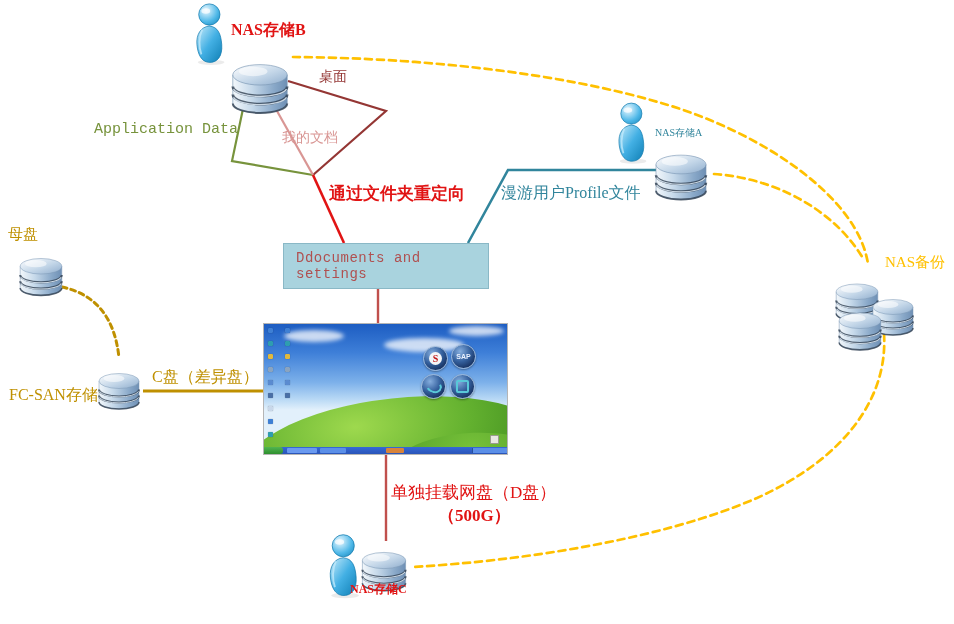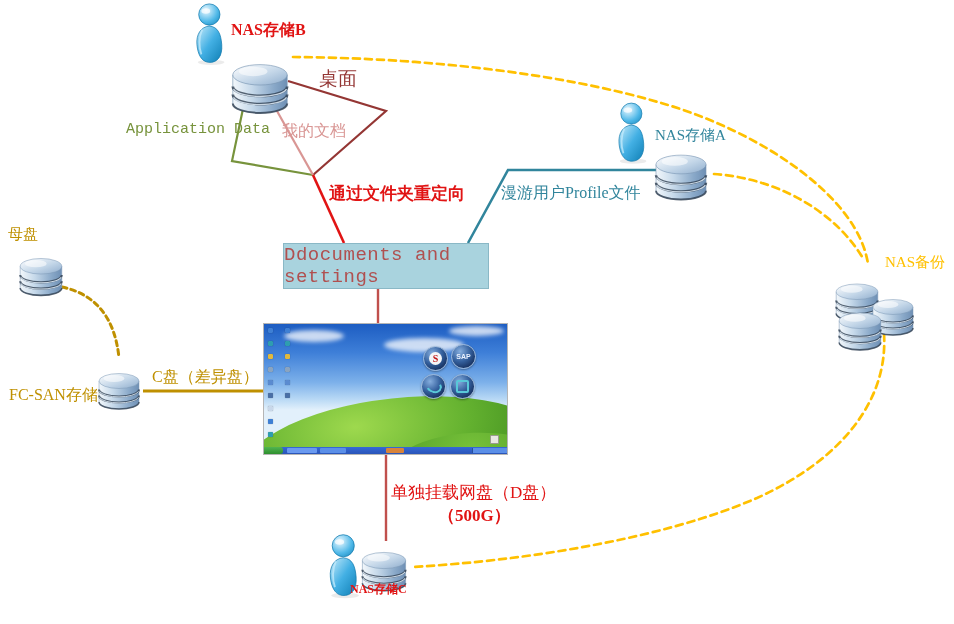--- a/index.html
+++ b/index.html
@@ -7,36 +7,36 @@
     --green:#77933c; --teal:#31859c; --gold:#ffc000; --dark-gold:#bf9000;
     --box-fill:#a9d3de; --box-border:#8ab8c6; --box-text:#b05050;
   }
   html,body{margin:0;padding:0;background:#ffffff;}
   #stage{position:relative;width:954px;height:624px;background:#fff;overflow:hidden;
          font-family:"Liberation Serif", serif;}
   .abs{position:absolute;}
   .lbl{position:absolute;white-space:nowrap;line-height:1.1;}
   .mono{font-family:"Liberation Mono","DejaVu Sans Mono",monospace;}
   .c-red{color:var(--red);font-weight:bold;} .c-darkred{color:var(--dark-red);}
-  .c-pink{color:var(--pink);} .c-green{color:var(--green);margin-left:32px;} .c-teal{color:var(--teal);}
+  .c-pink{color:var(--pink);} .c-green{color:var(--green);} .c-teal{color:var(--teal);}
   .c-gold{color:var(--gold);} .c-dgold{color:var(--dark-gold);}
   svg.conn{position:absolute;left:0;top:0;width:954px;height:624px;}
   .s-darkred{stroke:var(--dark-red);stroke-width:2.2;fill:none;}
   .s-green{stroke:var(--green);stroke-width:2.2;fill:none;}
   .s-pink{stroke:var(--pink);stroke-width:2.2;fill:none;}
   .s-red{stroke:var(--red);stroke-width:2.6;fill:none;}
   .s-brick{stroke:var(--brick);stroke-width:2.4;fill:none;}
   .s-teal{stroke:var(--teal);stroke-width:2.6;fill:none;}
   .s-olive{stroke:var(--dark-gold);stroke-width:3;fill:none;}
   .s-gold-dash{stroke:var(--gold);stroke-width:2.7;fill:none;stroke-dasharray:7 5;stroke-linecap:round;}
   .s-dgold-dash{stroke:var(--dark-gold);stroke-width:3;fill:none;stroke-dasharray:5 4;stroke-linecap:round;}
   
   #docs-box{left:283px;top:243px;width:204px;height:44px;background:var(--box-fill);
     border:1px solid var(--box-border);display:flex;align-items:center;justify-content:center;}
-  #docs-box span{color:var(--box-text);font-size:19px;letter-spacing:.5px;}
+  #docs-box span{color:var(--box-text);font-size:14px;letter-spacing:.5px;margin-left:12px;}
   
   #xp{left:263px;top:323px;width:243px;height:130px;border:1px solid #b5b5b5;overflow:hidden;
       background:linear-gradient(#1d5dc2 0%,#3e7fd8 22%,#7db1ea 45%,#b9d9f5 58%,#e2f0fb 66%);}
   .cloud{position:absolute;background:#fff;border-radius:50%;opacity:.75;filter:blur(2px);}
   .hill{position:absolute;border-radius:50%;}
   #hill1{left:-12%;bottom:-62%;width:135%;height:105%;transform:rotate(-6deg);
     background:radial-gradient(ellipse at 38% 18%,#9ed94e 0%,#63b12f 40%,#3d8a1e 70%,#2c6e15 100%);}
   #hill2{left:48%;bottom:-74%;width:90%;height:90%;transform:rotate(4deg);
     background:radial-gradient(ellipse at 40% 15%,#77c23a 0%,#4b9724 55%,#356f18 100%);}
   .xp-ico{position:absolute;width:5px;height:5px;border-radius:1px;box-shadow:0 0 1px rgba(0,0,0,.5);}
@@ -201,26 +201,26 @@
       <div class="taskseg" style="width:18px;margin-left:40px;background:#d8833a"></div>
       <div id="tray"></div>
     </div>
   </div>
 
   <div id="docs-box" class="abs">
     <span class="mono">Ddocuments and settings</span>
   </div>
 
   <div class="lbl c-red" style="left:231px;top:21px;font-size:16px">NAS存储B</div>
-  <div class="lbl c-darkred" style="left:319px;top:69px;font-size:19px">桌面</div>
+  <div class="lbl c-darkred" style="left:319px;top:69px;font-size:14px">桌面</div>
   <div class="lbl c-green mono" style="left:94px;top:122px;font-size:15px">Application Data</div>
-  <div class="lbl c-pink" style="left:282px;top:122px;font-size:16px">我的文档</div>
+  <div class="lbl c-pink" style="left:282px;top:130px;font-size:14px">我的文档</div>
   <div class="lbl c-teal" style="left:501px;top:184px;font-size:16px">漫游用户Profile文件</div>
   <div class="lbl c-red" style="left:329px;top:185px;font-size:17px;font-weight:bold">通过文件夹重定向</div>
-  <div class="lbl c-teal" style="left:655px;top:127px;font-size:15px">NAS存储A</div>
+  <div class="lbl c-teal" style="left:655px;top:127px;font-size:10px">NAS存储A</div>
   <div class="lbl c-gold" style="left:885px;top:254px;font-size:15px">NAS备份</div>
   <div class="lbl c-dgold" style="left:8px;top:226px;font-size:15px">母盘</div>
   <div class="lbl c-dgold" style="left:9px;top:386px;font-size:16px">FC-SAN存储</div>
   <div class="lbl c-dgold" style="left:152px;top:368px;font-size:16px">C盘（差异盘）</div>
   <div class="lbl c-red" style="left:391px;top:484px;font-size:17px;font-weight:normal">单独挂载网盘（D盘）</div>
   <div class="lbl c-red" style="left:438px;top:507px;font-size:17px;font-weight:bold">（500G）</div>
   <div class="lbl c-red" style="left:350px;top:583px;font-size:12px">NAS存储C</div>
 
 </div>
 

